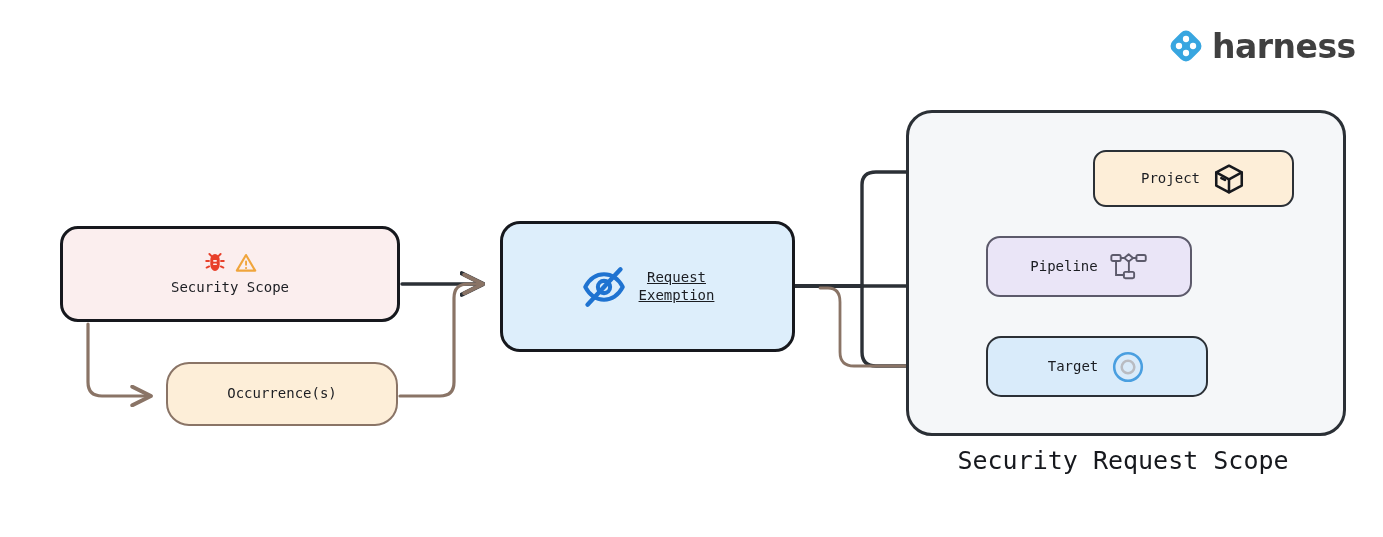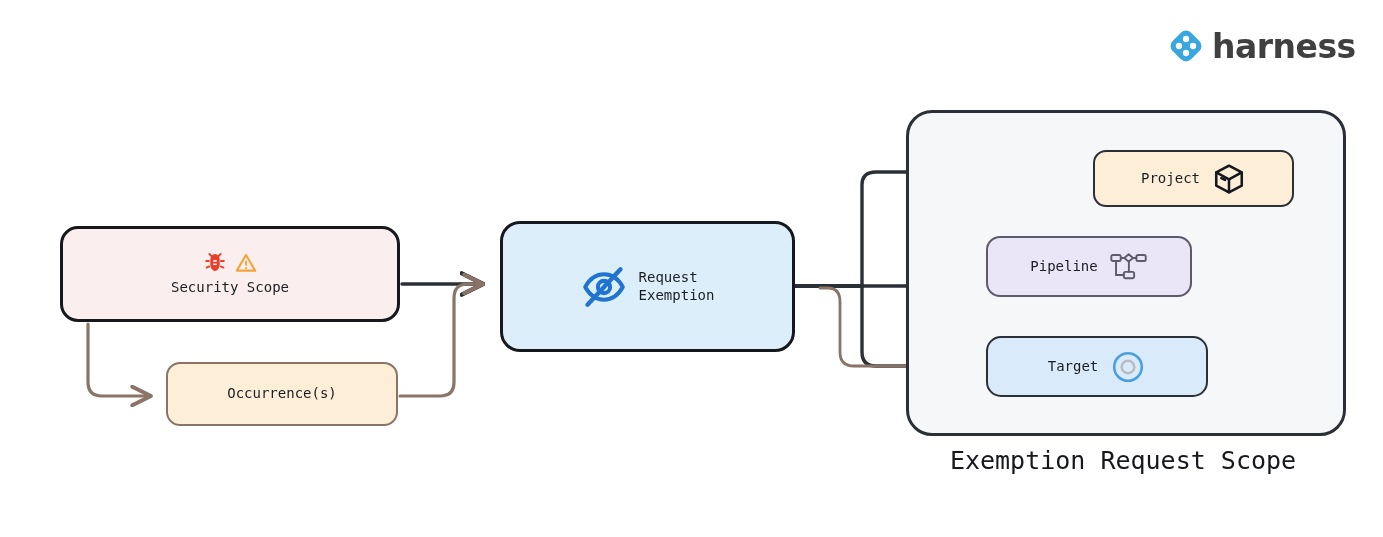--- a/index.html
+++ b/index.html
@@ -50,32 +50,32 @@
     border: 3px solid #16181d;
     border-radius: 18px;
   }
   #node-security .icons { display:flex; align-items:center; gap:7px; margin-bottom: 4px;}
 
   
   #node-occurrence {
     left: 166px; top: 362px; width: 232px; height: 64px;
     background: #fdeed8;
     border: 2.5px solid #8a7466;
-    border-radius: 14px;
+    border-radius: 23px;
     justify-content: center;
   }
 
   
   #node-request {
     left: 500px; top: 221px; width: 295px; height: 131px;
     background: #ddeefb;
     border: 3px solid #16181d;
     border-radius: 20px;
   }
-  #node-request .node-label { text-align:left; }
+  #node-request .node-label { text-align:center;text-decoration:underline; }
 
   
   #group-scope {
     position:absolute;
     left: 906px; top: 110px; width: 434px; height: 320px;
     background: #f5f7f9;
     border: 3px solid #2b3036;
     border-radius: 26px;
     z-index: 1;
   }
@@ -240,15 +240,15 @@
   <div class="node" id="node-target">
     <div class="node-row">
       <span class="node-label">Target</span>
       <svg width="36" height="36" viewBox="0 0 24 24" class="mini-icon">
         <circle cx="12" cy="12" r="9.2" fill="none" stroke="#4a9fe0" stroke-width="1.7"></circle>
         <circle cx="12" cy="12" r="4.2" fill="none" stroke="#b9bcc2" stroke-width="1.7"></circle>
       </svg>
     </div>
   </div>
 
-  <div id="group-caption">Exemption Request Scope</div>
+  <div id="group-caption">Security Request Scope</div>
 
 </div>
 
 </body></html>

